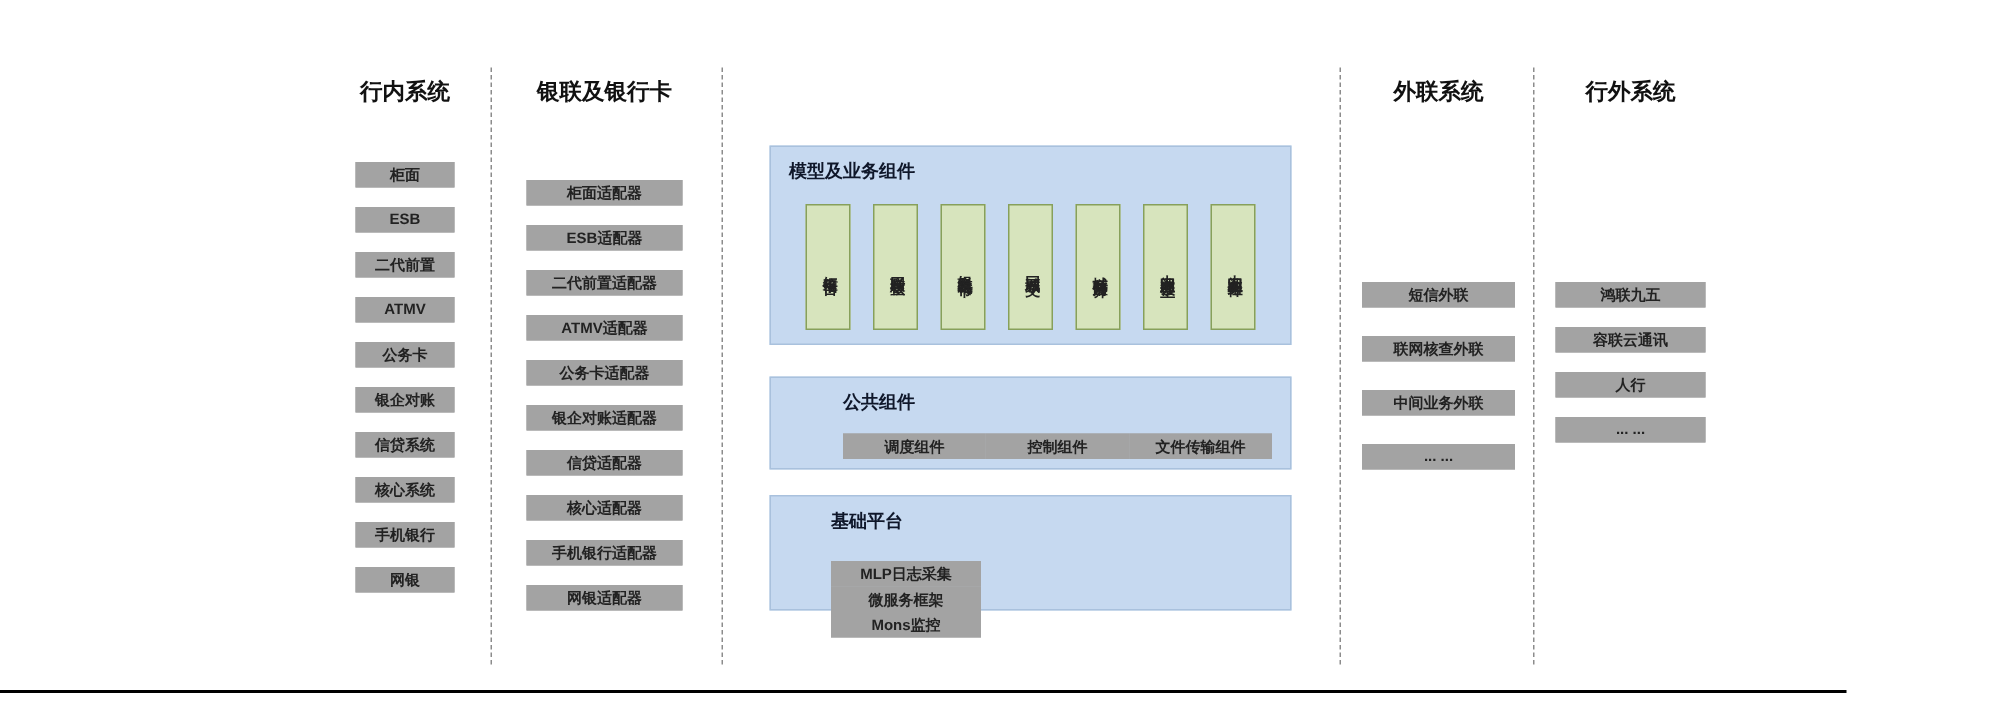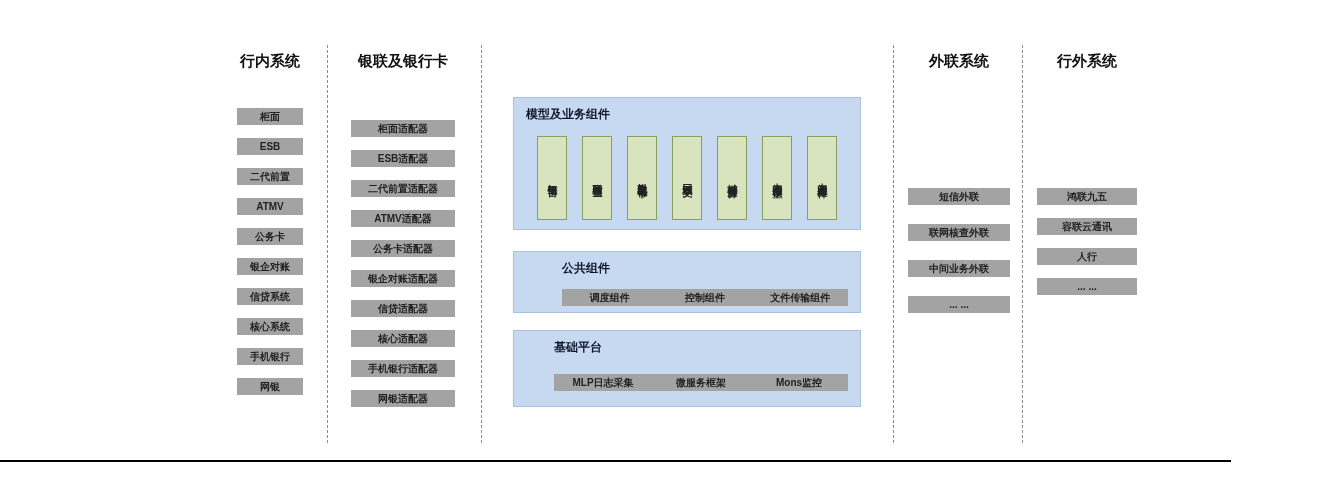--- a/index.html
+++ b/index.html
@@ -92,21 +92,21 @@
     <div class="panel-title">公共组件</div>
     <div class="hrow">
       <div class="gbox">调度组件</div>
       <div class="gbox">控制组件</div>
       <div class="gbox">文件传输组件</div>
     </div>
   </div>
 
   <div class="panel" style="top:330px;height:77px;padding-left:40px;">
     <div class="panel-title">基础平台</div>
-    <div class="hrow" style="margin-top:18px;">
+    <div class="hrow" style="margin-top:18px;flex-direction:column;">
       <div class="gbox">MLP日志采集</div>
       <div class="gbox">微服务框架</div>
       <div class="gbox">Mons监控</div>
     </div>
   </div>
 
   <div class="col" style="left:908px;top:188px;width:102px;gap:19px;">
     <div class="gbox">短信外联</div>
     <div class="gbox">联网核查外联</div>
     <div class="gbox">中间业务外联</div>

